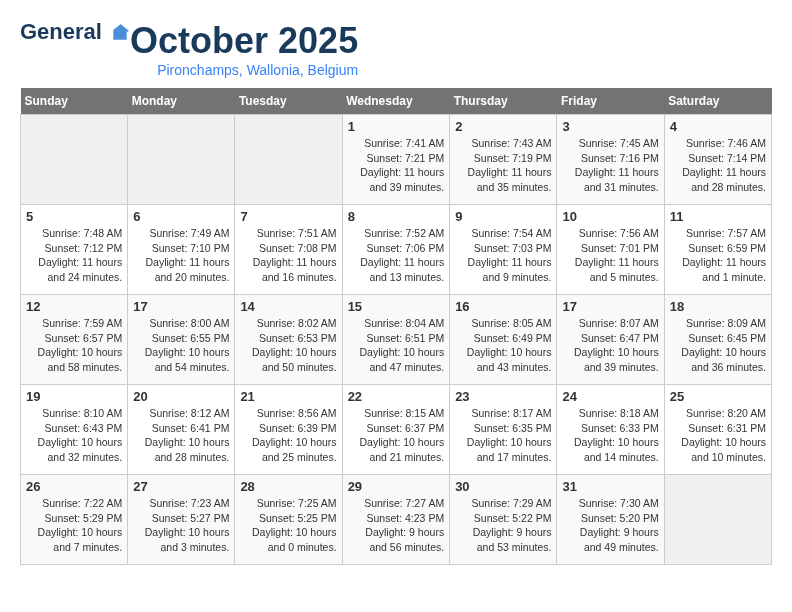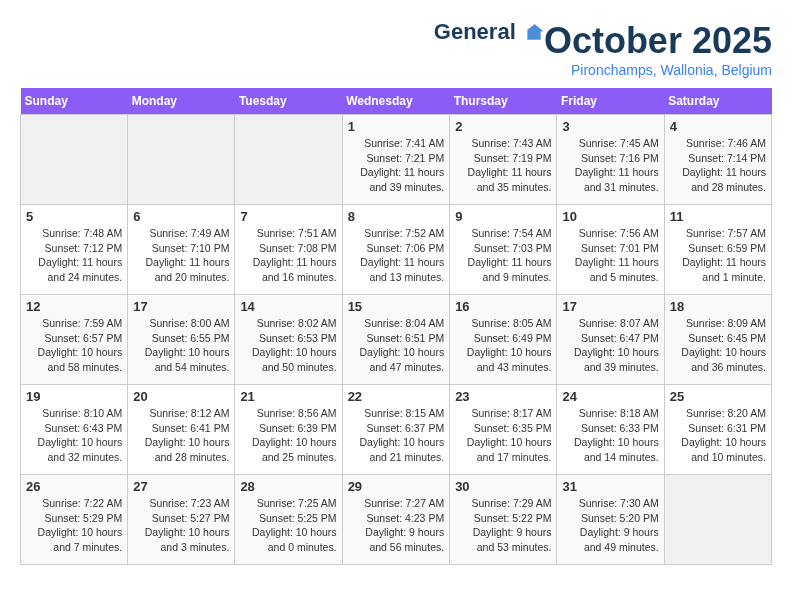--- a/index.html
+++ b/index.html
@@ -6,21 +6,21 @@
     body {
       font-family: Arial, sans-serif;
       background: #fff;
       width: 792px;
       min-height: 612px;
       padding: 20px;
     }
     .header {
       display: flex;
       align-items: flex-start;
-      justify-content: flex-end;
+      justify-content: flex-start;
       margin-bottom: 10px;
     }
     .logo {
       display: flex;
       align-items: center;
     }
     .logo-text {
       font-size: 22px;
       font-weight: bold;
       color: #1a3a5c;
@@ -42,21 +42,21 @@
     .subtitle {
       font-size: 14px;
       color: #3b82f6;
     }
     table {
       width: 100%;
       border-collapse: collapse;
       font-size: 11px;
     }
     thead th {
-      background-color: #8b5cf6;
+      background-color: #737373;
       color: #fff;
       padding: 6px 4px;
       text-align: left;
       font-size: 12px;
       font-weight: bold;
     }
     tbody td {
       border: 1px solid #ccc;
       vertical-align: top;
       padding: 4px 5px;

